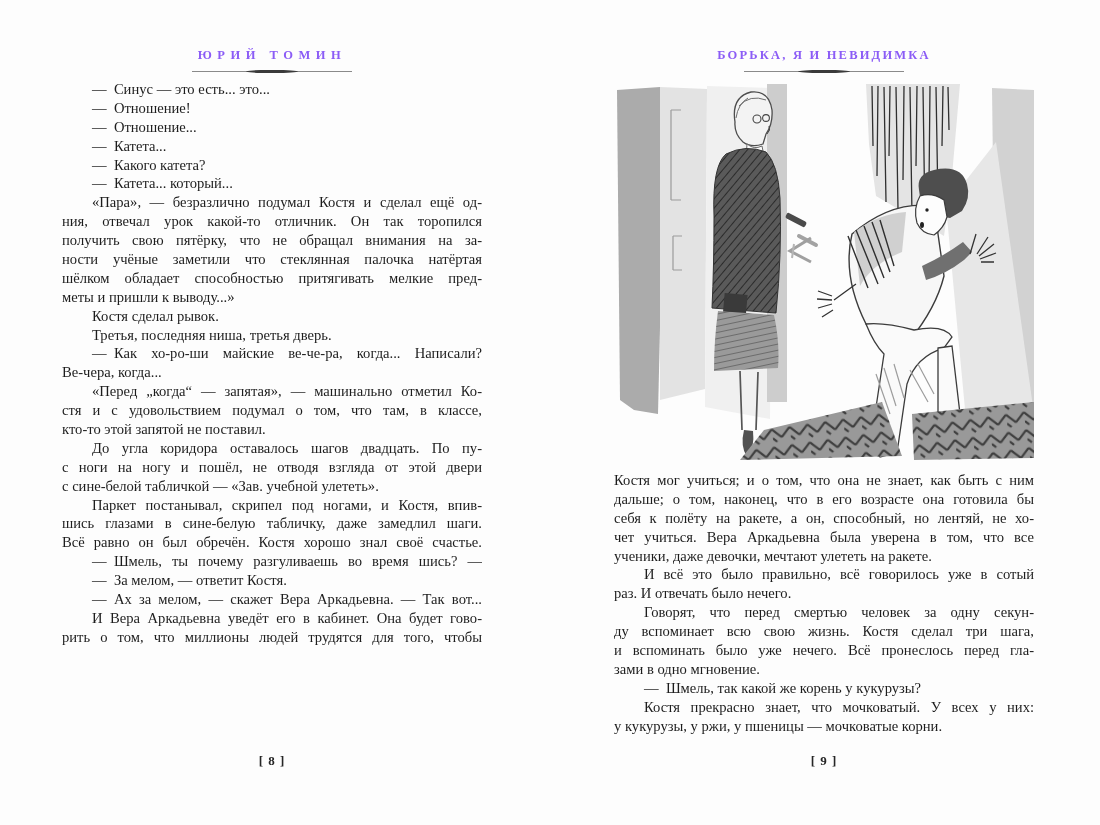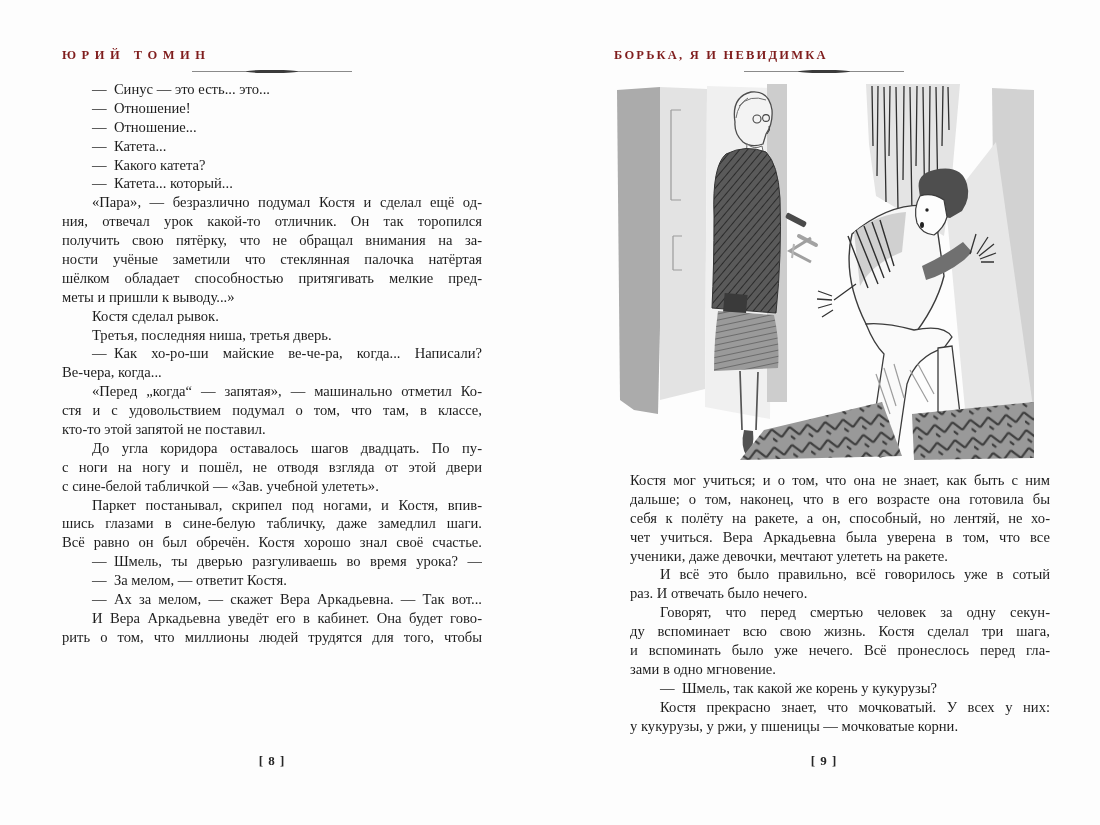--- a/index.html
+++ b/index.html
@@ -6,43 +6,43 @@
   body {
     width:1100px; height:825px;
     background:#fdfdfd;
     position:relative;
     font-family:"Liberation Serif","DejaVu Serif",serif;
     color:#1d1d1d;
     overflow:hidden;
   }
   .running-head {
     position:absolute; top:48px; width:420px;
-    font-weight:bold; font-size:12.5px;
-    color:#7f1d1d;
+    text-align:center; font-weight:bold; font-size:12.5px;
+    color:#8b5cf6;
   }
   .rh-left  { left:62px;  letter-spacing:5.5px; }
   .rh-right { left:614px; letter-spacing:2.2px; }
   .head-rule { position:absolute; top:70px; width:160px; height:3px; }
   .hr-left  { left:192px; }
   .hr-right { left:744px; }
   .head-rule::before {
     content:""; position:absolute; left:0; right:0; top:1px; height:1px;
     background:#8a8a8a;
   }
   .head-rule::after {
     content:""; position:absolute; left:50%; top:0; width:52px; height:3px;
     transform:translateX(-50%);
     background:#3a3a3a; border-radius:45%/50%;
   }
   .text-col {
     position:absolute; width:420px;
     font-size:14.6px; line-height:18.9px;
   }
   .tc-left  { left:62px;  top:80px; }
-  .tc-right { left:614px; top:471px;margin-left:16px; }
+  .tc-right { left:614px; top:471px; }
   .line { height:18.9px; overflow:hidden; text-align:left; }
   .line.j { text-align:justify; text-align-last:justify; -moz-text-align-last:justify; }
   .line.i { text-indent:30px; }
   .pageno {
     position:absolute; top:753px; width:420px; text-align:center;
     font-weight:bold; font-size:13px; letter-spacing:1px; color:#262626;
   }
   .pn-left  { left:62px; }
   .pn-right { left:614px; }
   .illustration { position:absolute; left:614px; top:84px; width:420px; height:378px; }
@@ -71,21 +71,21 @@
     <div class="line">Ве-чера, когда...</div>
     <div class="line j i">«Перед „когда“ — запятая», — машинально отметил Ко-</div>
     <div class="line j">стя и с удовольствием подумал о том, что там, в классе,</div>
     <div class="line">кто-то этой запятой не поставил.</div>
     <div class="line j i">До угла коридора оставалось шагов двадцать. По пу-</div>
     <div class="line j">с ноги на ногу и пошёл, не отводя взгляда от этой двери</div>
     <div class="line">с сине-белой табличкой — «Зав. учебной улететь».</div>
     <div class="line j i">Паркет постанывал, скрипел под ногами, и Костя, впив-</div>
     <div class="line j">шись глазами в сине-белую табличку, даже замедлил шаги.</div>
     <div class="line j">Всё равно он был обречён. Костя хорошо знал своё счастье.</div>
-    <div class="line j i">— Шмель, ты дверью разгуливаешь во время урока? —</div>
+    <div class="line j i">— Шмель, ты почему разгуливаешь во время шись? —</div>
     <div class="line i">— За мелом, — ответит Костя.</div>
     <div class="line j i">— Ах за мелом, — скажет Вера Аркадьевна. — Так вот...</div>
     <div class="line j i">И Вера Аркадьевна уведёт его в кабинет. Она будет гово-</div>
     <div class="line j">рить о том, что миллионы людей трудятся для того, чтобы</div>
   </div>
 <div class="pageno pn-left">[ 8 ]</div>
 
 <div class="running-head rh-right">БОРЬКА, Я И НЕВИДИМКА</div>
 <div class="head-rule hr-right"></div>
 

